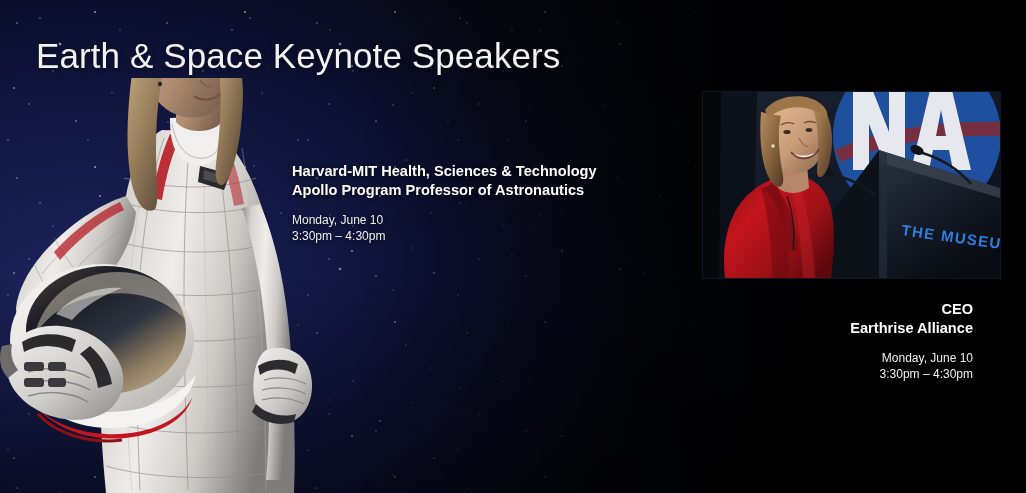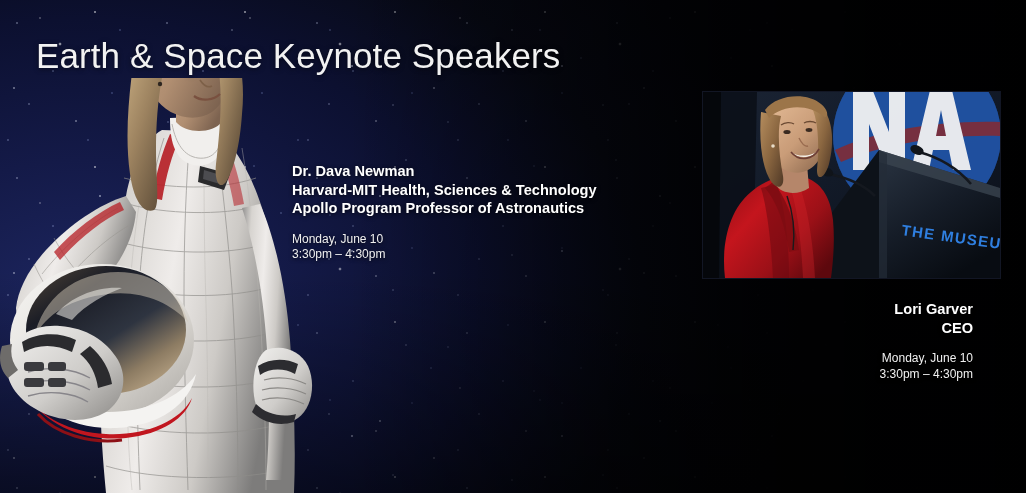--- a/index.html
+++ b/index.html
@@ -417,35 +417,34 @@
       <path d="M88 60 C96 70 110 68 116 57" fill="none" stroke="#6d3e34" stroke-width="1.6"></path>
       <circle cx="70" cy="54" r="1.8" fill="#e8dcc8"></circle>
 
       <rect width="297" height="186" fill="none"></rect>
       <path d="M0 0 L297 0 L297 186 L0 186 Z" fill="url(#stageG)" opacity="0"></path>
     </svg>
   </div>
 
   <div class="speaker-block" id="speaker-left">
     <div class="lines">
-      <div>Dr. Dava Newman</div>
       <div>Harvard-MIT Health, Sciences &amp; Technology</div>
       <div>Apollo Program Professor of Astronautics</div>
     </div>
     <div class="meta-gap"></div>
     <div class="meta">
       <div>Monday, June 10</div>
       <div>3:30pm – 4:30pm</div>
     </div>
   </div>
 
   <div class="speaker-block" id="speaker-right">
     <div class="lines">
-      <div>Lori Garver</div>
       <div>CEO</div>
+      <div>Earthrise Alliance</div>
     </div>
     <div class="meta-gap"></div>
     <div class="meta">
       <div>Monday, June 10</div>
       <div>3:30pm – 4:30pm</div>
     </div>
   </div>
 
 </div>
 

